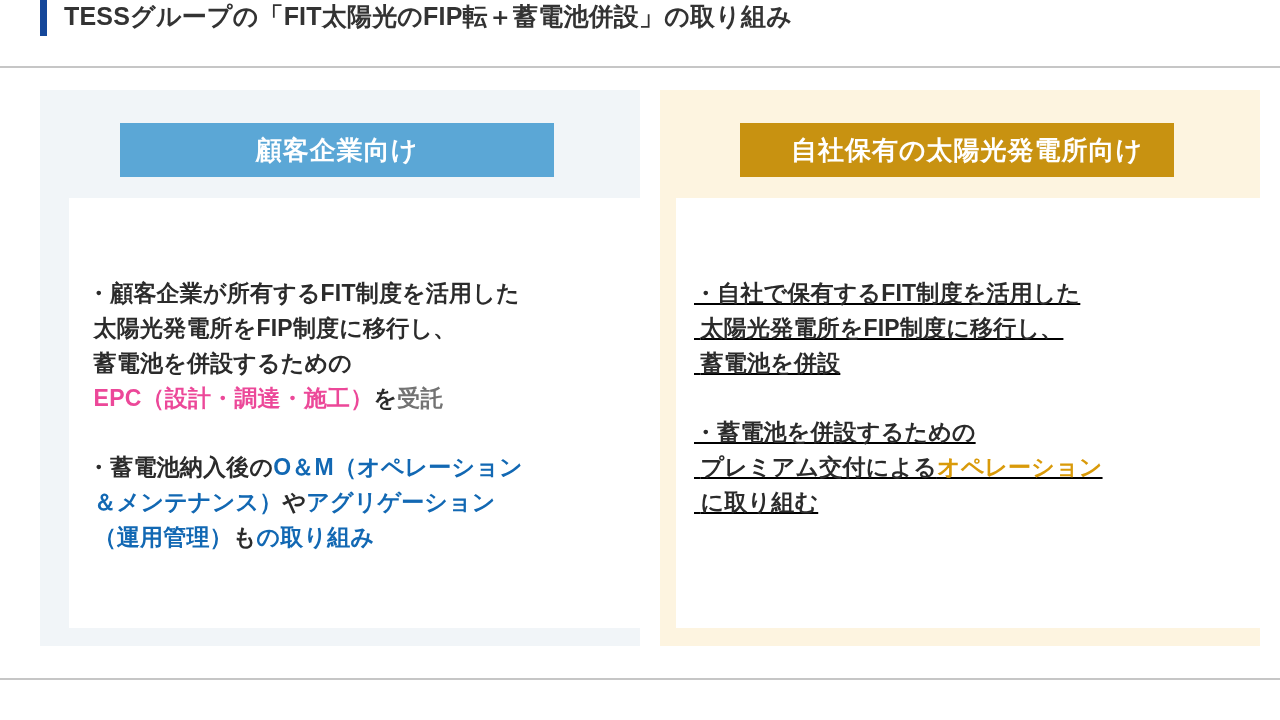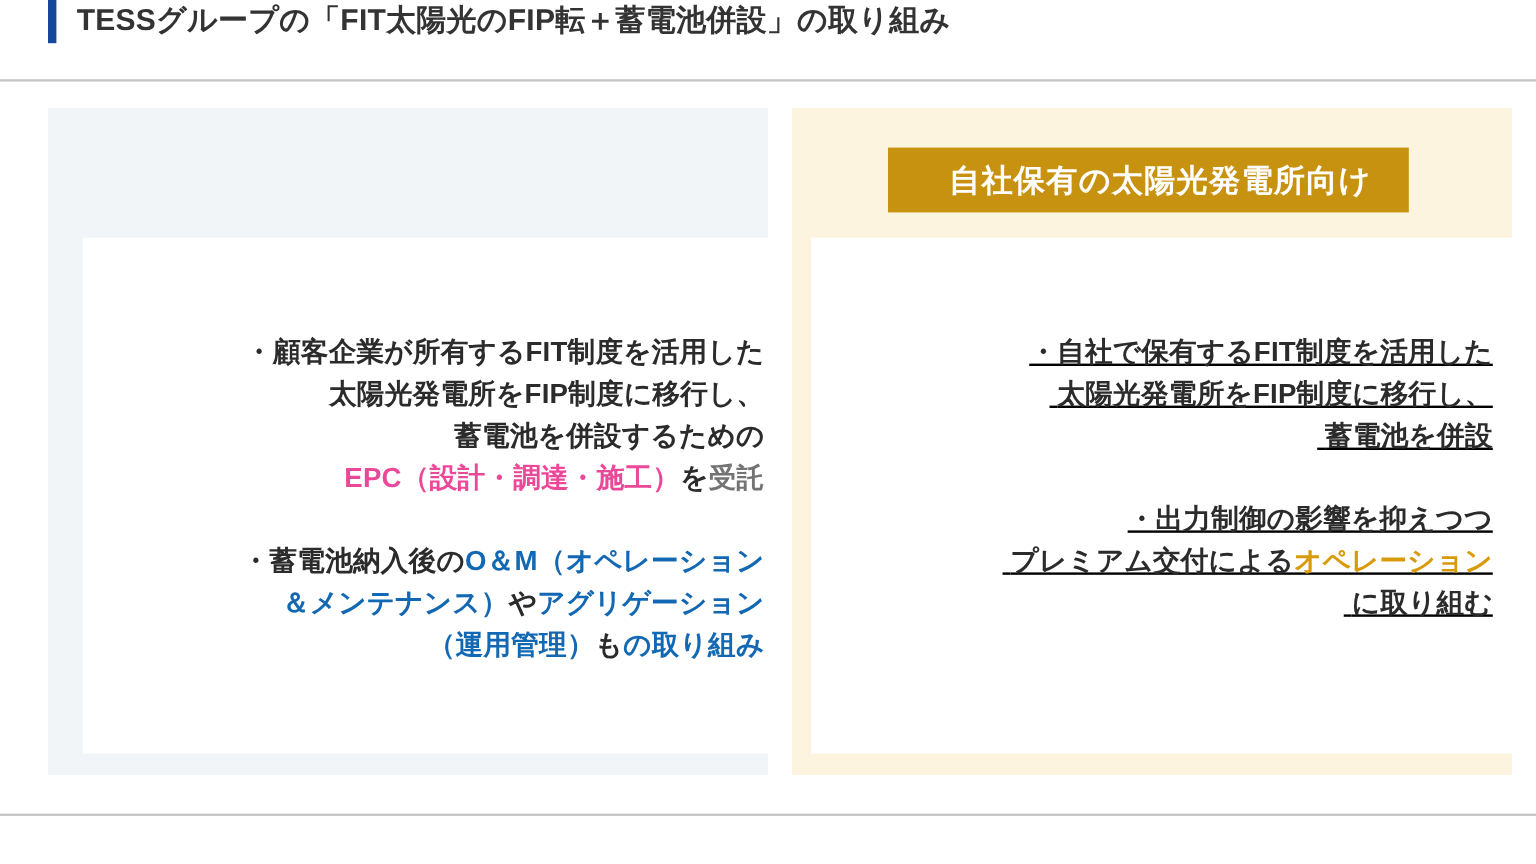--- a/index.html
+++ b/index.html
@@ -96,21 +96,20 @@
 
   .panel-card {
     position: absolute;
     left: 29px;
     top: 108px;
     width: 586px;
     height: 430px;
     background: #ffffff;
     box-sizing: border-box;
     padding: 78px 18px 0 18px;
-    text-align: right;
   }
   .panel-right .panel-card { left: 16px; text-decoration: underline; }
 
   .bullet {
     font-size: 23px;
     line-height: 35px;
     color: #2B2B2B;
     font-weight: bold;
     letter-spacing: 0.2px;
     white-space: pre-wrap;
@@ -144,40 +143,43 @@
 
   <div class="title-bar">
     <div class="title-accent"></div>
     <div class="title-text">TESSグループの「FIT太陽光のFIP転＋蓄電池併設」の取り組み</div>
   </div>
   <div class="title-divider"></div>
 
   <div class="panels">
 
     <div class="panel panel-left" style="background: rgb(241, 245, 248);">
+      <div class="panel-banner banner-blue" style="background: rgb(91, 167, 214);">
+        <span class="banner-label">顧客企業向け</span>
+      </div>
       <div class="panel-card">
         <div class="bullet"><span class="tx-black" style="color: rgb(43, 43, 43);">・顧客企業が所有するFIT制度を活用した
  太陽光発電所をFIP制度に移行し、
  蓄電池を併設するための
  </span><span class="tx-blue" style="color: #ec4899;">EPC（設計・調達・施工）</span><span class="tx-black" style="color: rgb(43, 43, 43);">を</span><span class="tx-blue" style="color: #737373;">受託</span></div>
         <div class="bullet"><span class="tx-black" style="color: rgb(43, 43, 43);">・蓄電池納入後の</span><span class="tx-blue" style="color: rgb(18, 104, 179);">O＆M（オペレーション
  ＆メンテナンス）</span><span class="tx-black" style="color: rgb(43, 43, 43);">や</span><span class="tx-blue" style="color: rgb(18, 104, 179);">アグリゲーション
  （運用管理）</span><span class="tx-black" style="color: rgb(43, 43, 43);">も</span><span class="tx-blue" style="color: rgb(18, 104, 179);">の取り組み</span></div>
       </div>
     </div>
 
     <div class="panel panel-right" style="background: rgb(253, 244, 224);">
       <div class="panel-banner banner-gold" style="background: rgb(200, 146, 17);">
         <span class="banner-label">自社保有の太陽光発電所向け</span>
       </div>
       <div class="panel-card">
         <div class="bullet"><span class="tx-black" style="color: rgb(43, 43, 43);">・自社で保有するFIT制度を活用した
  太陽光発電所をFIP制度に移行し、
  蓄電池を併設</span></div>
-        <div class="bullet"><span class="tx-black" style="color: rgb(43, 43, 43);">・出力制御の影響を抑えつつ
+        <div class="bullet"><span class="tx-black" style="color: rgb(43, 43, 43);">・蓄電池を併設するための
  プレミアム交付による</span><span class="tx-orange" style="color: rgb(217, 154, 10);">オペレーション</span><span class="tx-black" style="color: rgb(43, 43, 43);">
  に取り組む</span></div>
       </div>
     </div>
 
   </div>
 
   <div class="footer-divider"></div>
   <div class="footer">
     

